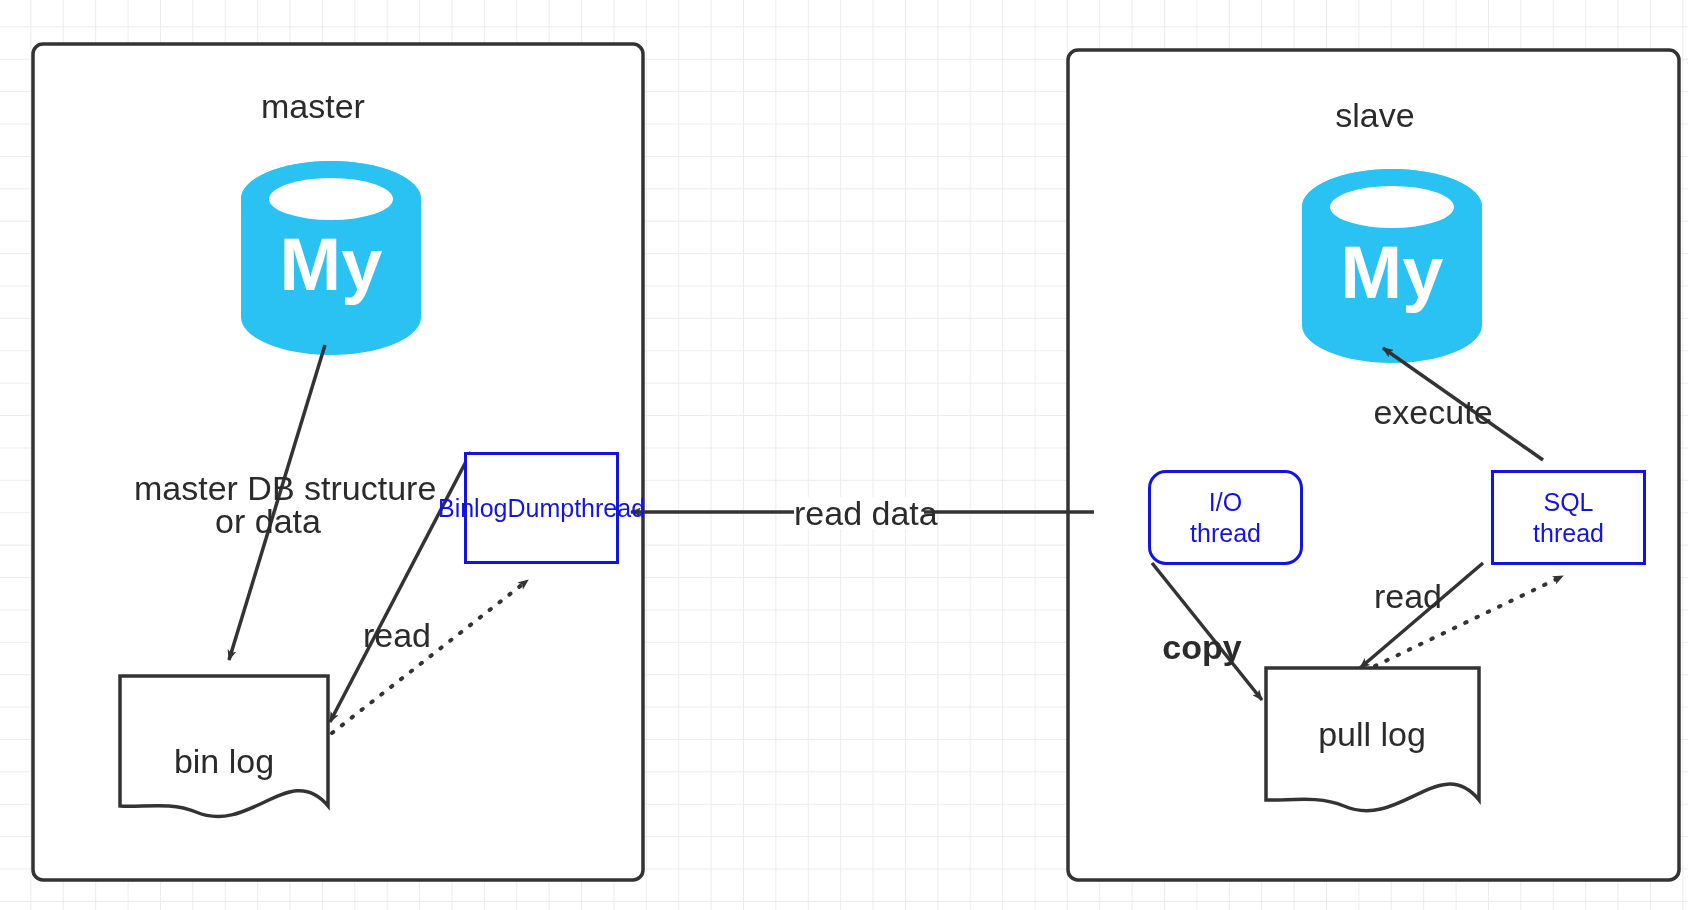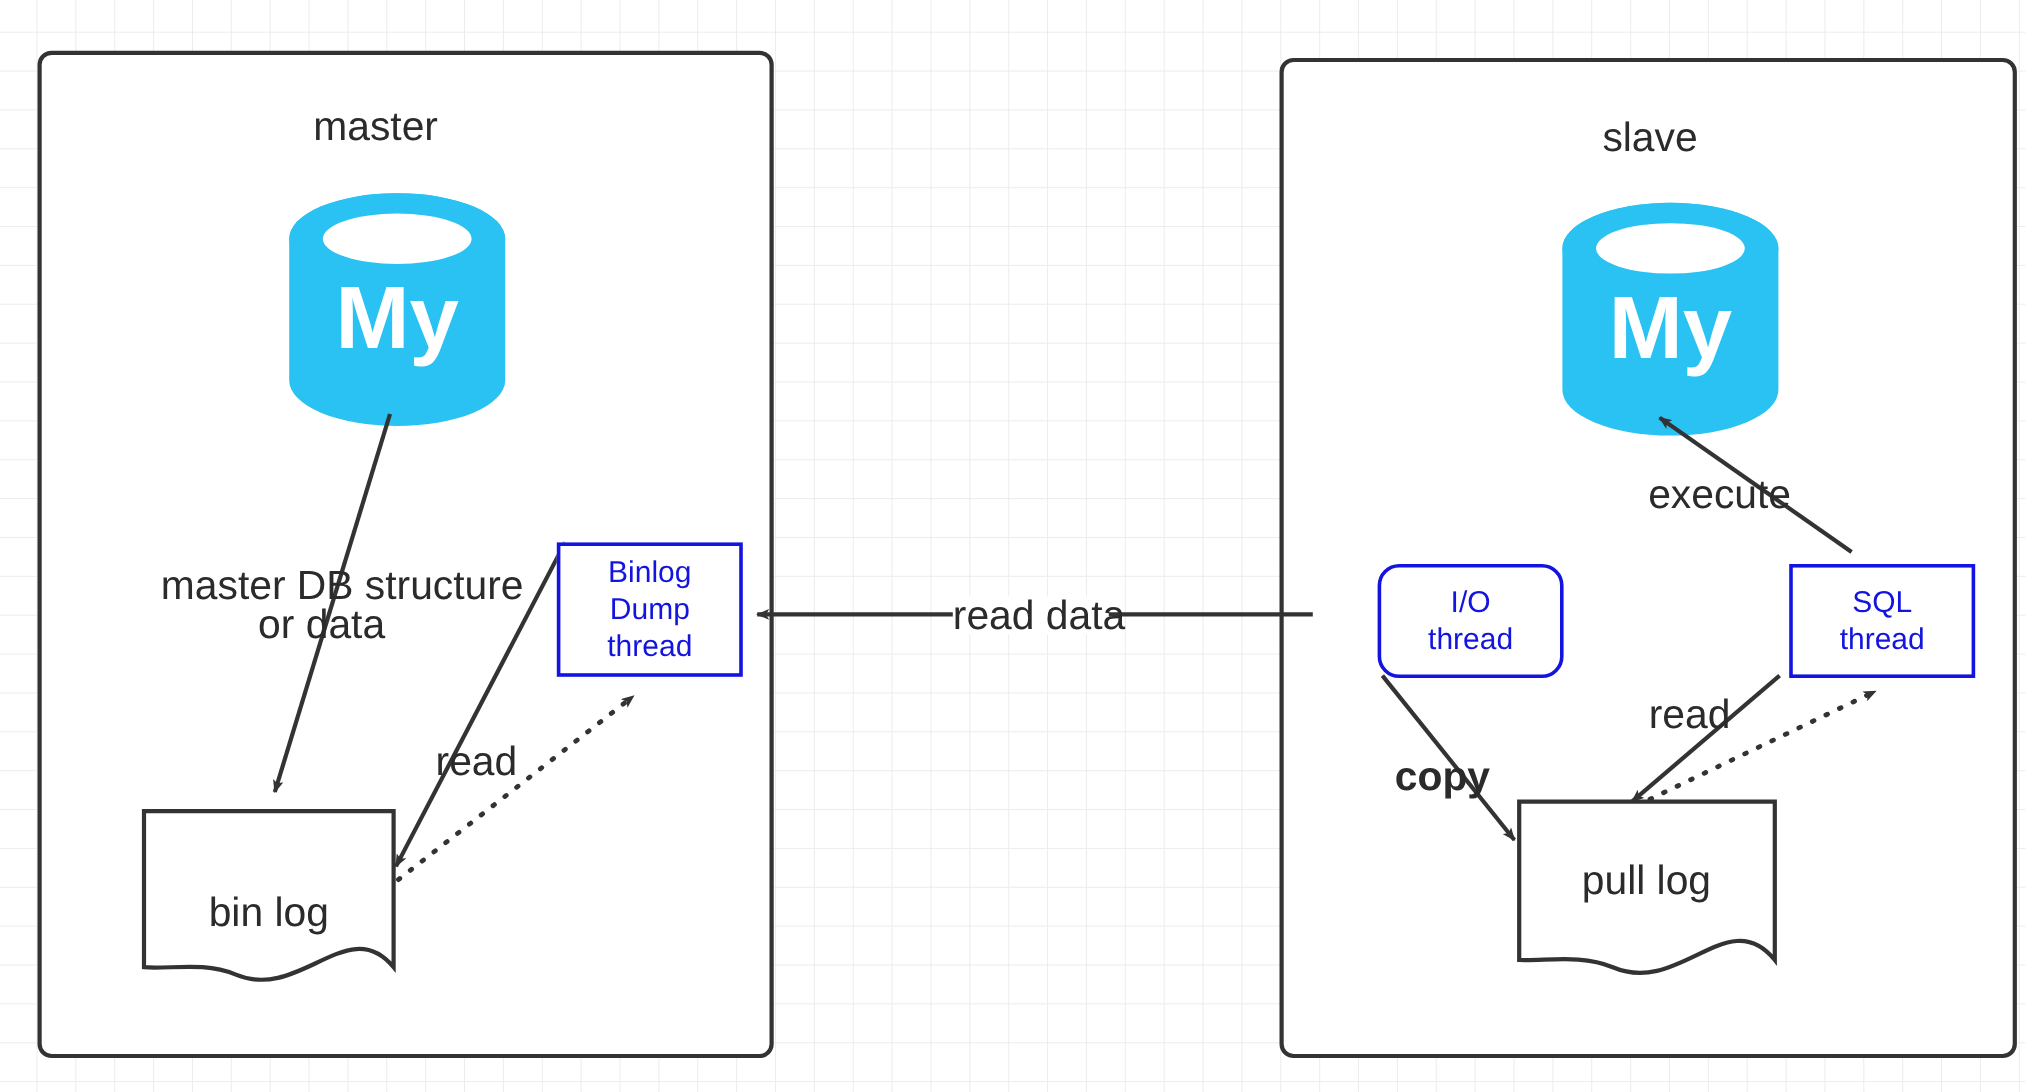--- a/index.html
+++ b/index.html
@@ -101,21 +101,21 @@
 
     <line x1="1375" y1="666" x2="1563" y2="576" stroke="#333333" stroke-width="4" stroke-dasharray="1.5 11" stroke-linecap="round" marker-end="url(#arrowhead-dot)"></line>
 
     <line x1="1543" y1="460" x2="1383" y2="348" stroke="#333333" stroke-width="3.5" marker-end="url(#arrowhead)"></line>
   </svg>
 
   <div class="lbl" style="left:238px; top:90px; width:150px;">master</div>
 
   <div class="lbl" style="left:1300px; top:99px; width:150px;">slave</div>
 
-  <div class="thread-box" style="left:464px; top:452px; width:155px; height:112px; flex-direction:column;">
+  <div class="thread-box" style="left:464px; top:452px; width:155px; height:112px; flex-direction:row;">
     <span>Binlog</span>
     <span>Dump</span>
     <span>thread</span>
   </div>
 
   <div class="thread-box" style="left:1148px; top:470px; width:155px; height:95px; flex-direction:column;border-radius:18px;">
     <span>I/O</span>
     <span>thread</span>
   </div>
 

